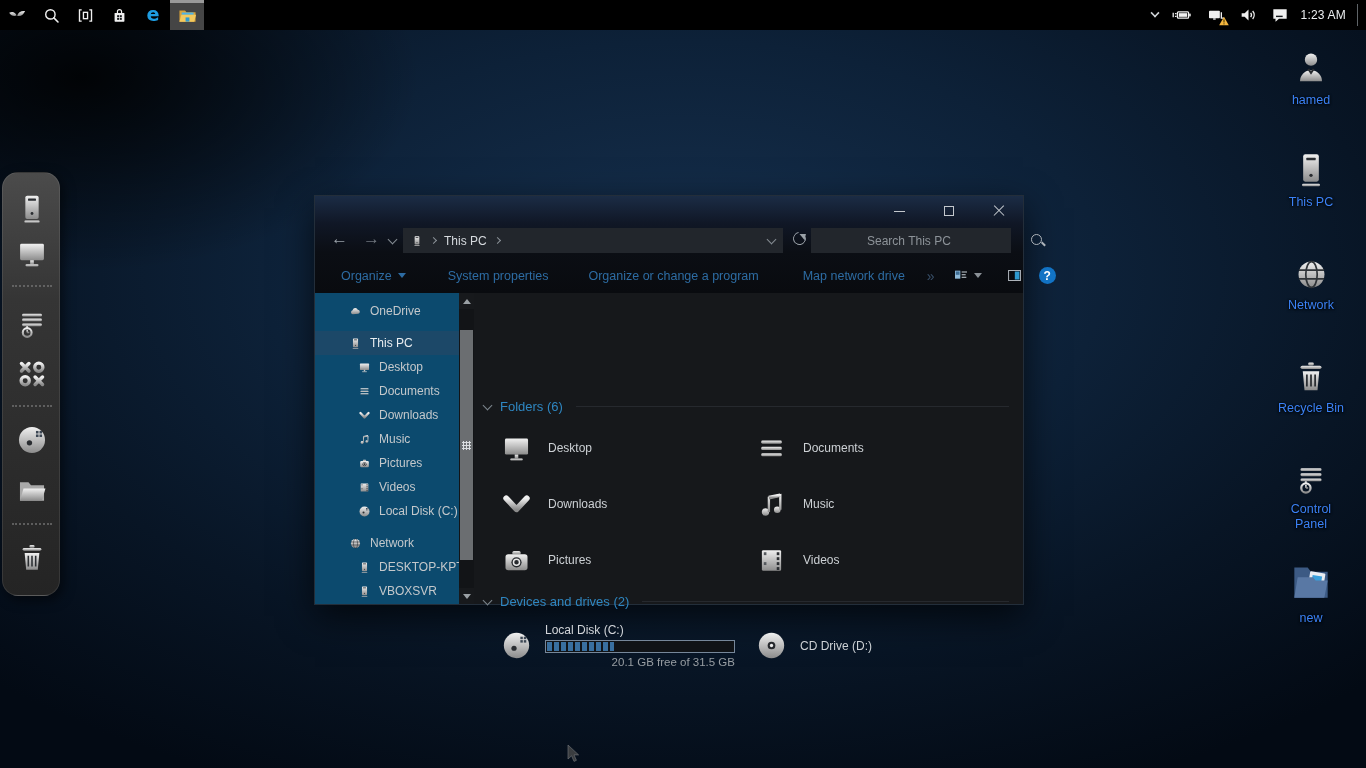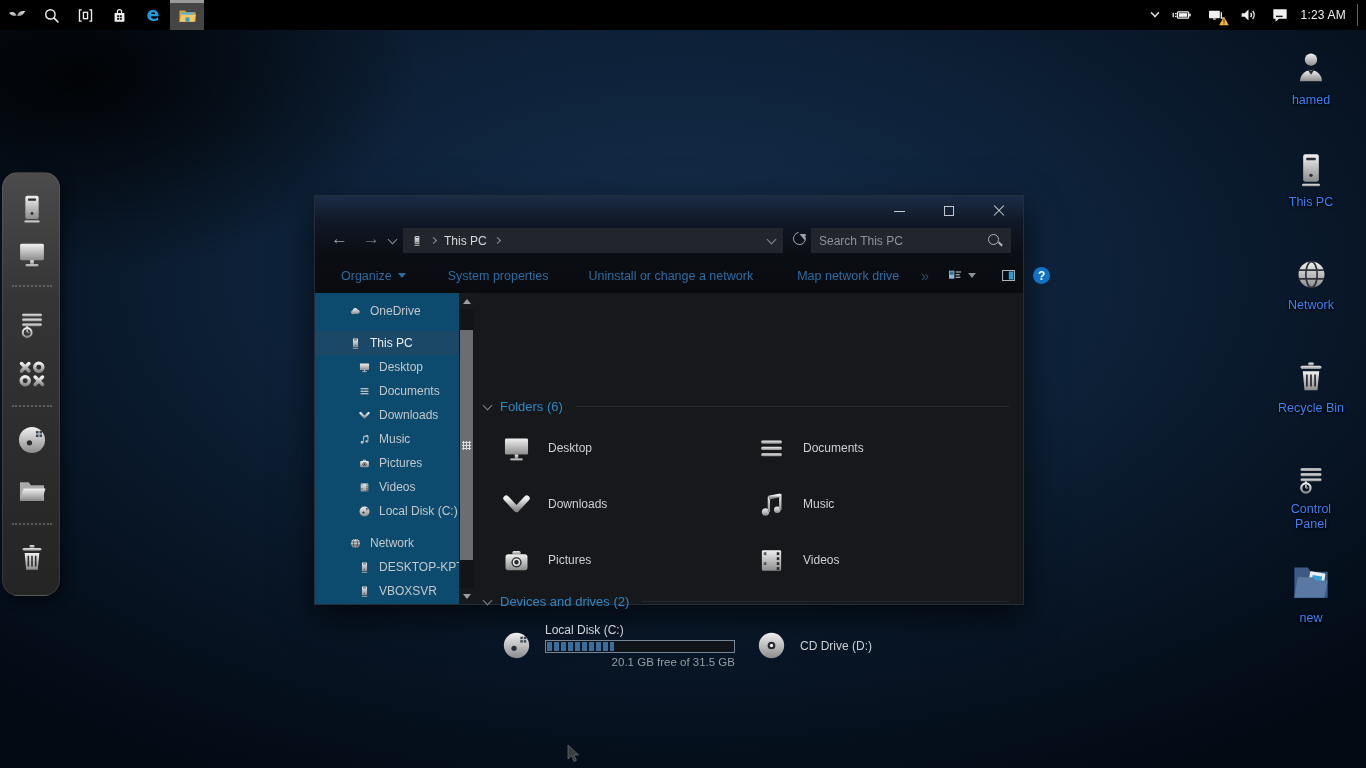--- a/index.html
+++ b/index.html
@@ -54,21 +54,21 @@
   .navbtn { position:absolute; top:5px; font-size:17px; color:#9aa1a8; }
   .navbtn.dim { color:#6f767d; }
   .chev-sm { width:7px; height:7px; border-right:1.6px solid #858c93; border-bottom:1.6px solid #858c93; transform:rotate(45deg); }
   .addrbox { position:absolute; left:88px; top:4px; width:380px; height:25px; background:#22262c; display:flex; align-items:center; padding:0 8px; gap:8px; }
   .crumb { font-size:12px; color:#d6dade; }
   .crumb-sep { width:5px; height:5px; border-right:1.4px solid #8b9298; border-bottom:1.4px solid #8b9298; transform:rotate(-45deg); }
   .addr-caret { margin-left:auto; }
   .refresh { position:absolute; left:478px; top:8px; width:15px; height:15px; }
   .refresh .ring { width:13px; height:13px; border:1.8px solid #9aa1a8; border-radius:50%; border-top-color:transparent; transform:rotate(35deg); }
   .refresh .tip { position:absolute; right:0px; top:1px; width:0; height:0; border-left:4px solid transparent; border-right:4px solid transparent; border-bottom:5px solid #9aa1a8; transform:rotate(50deg); }
-  .searchbox { position:absolute; left:496px; top:4px; width:200px; height:25px; background:#22262c; display:flex; align-items:center; }
+  .searchbox { position:absolute; left:496px; top:4px; width:200px; height:25px; background:#22262c; display:flex; align-items:center;padding-left:48px; }
   .searchbox input { flex:1; background:transparent; border:none; outline:none; color:#cfd3d7; font-size:12px; padding:0 8px; font-family:inherit; }
   .searchbox input::placeholder { color:#8d9399; opacity:1; }
   .mag { position:relative; width:16px; height:16px; margin-right:8px; }
   .mag::before { content:""; position:absolute; left:1px; top:1px; width:9px; height:9px; border:1.7px solid #aeb4ba; border-radius:50%; }
   .mag::after { content:""; position:absolute; left:10.5px; top:10.5px; width:5px; height:1.7px; background:#aeb4ba; transform:rotate(45deg); }
 
   .toolbar { position:absolute; left:0; top:62px; width:808px; height:35px; display:flex; align-items:center; font-size:12.5px; color:#2d6ca3; }
   .tool { margin-left:26px; display:flex; align-items:center; gap:6px; white-space:nowrap; }
   .tool:first-child { margin-left:26px; }
   .tri-dn { width:0; height:0; border-left:4px solid transparent; border-right:4px solid transparent; border-top:5px solid #2d6ca3; }
@@ -444,21 +444,21 @@
 
     <div class="toolbar">
       <div class="tool">
         <span>Organize</span>
         <span class="tri-dn"></span>
       </div>
       <div class="tool" style="margin-left:42px">
           <span>System properties</span>
         </div>
       <div class="tool" style="margin-left:40px">
-          <span>Uninstall or change a network</span>
+          <span>Organize or change a program</span>
         </div>
       <div class="tool" style="margin-left:44px">
           <span>Map network drive</span>
         </div>
       <div class="tool-ovf">»</div>
       <div class="tool-ico">
         <svg class="i" width="16" height="16" viewBox="0 0 24 24">
           <rect x="3" y="4" width="8" height="12" fill="#8fb9d8"></rect>
             <rect x="4.2" y="5.2" width="5.6" height="5" fill="#3d6c93"></rect>
           <rect x="13" y="5" width="8" height="2" fill="#9aa1a8"></rect>

